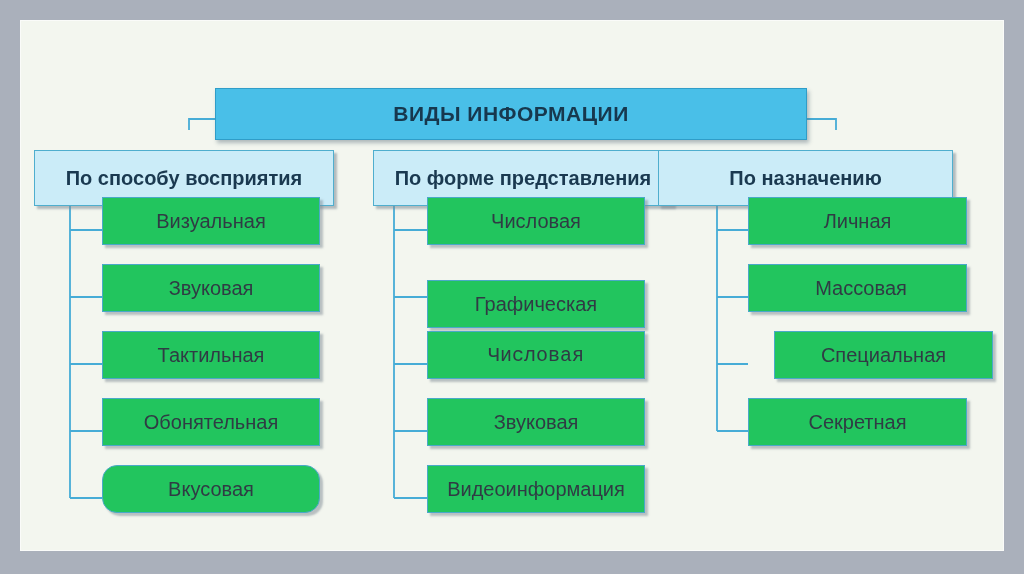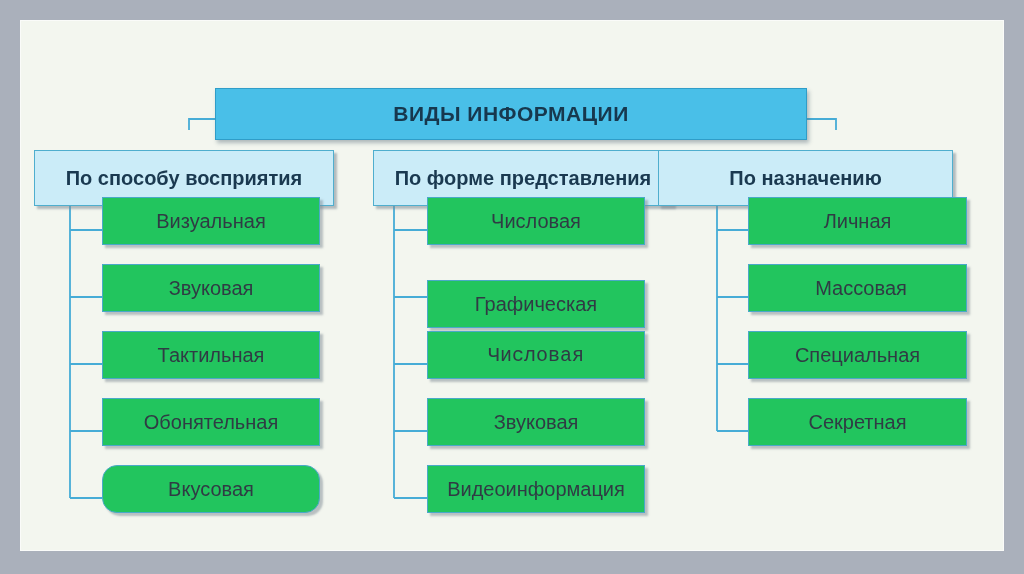--- a/index.html
+++ b/index.html
@@ -85,16 +85,16 @@
   <div class="node leaf" style="left:82px;top:445px;border-radius:15px;">Вкусовая</div>
 
   <div class="node leaf" style="left:407px;top:177px;">Числовая</div>
   <div class="node leaf" style="left:407px;top:260px;">Графическая</div>
   <div class="node leaf" style="left:407px;top:311px;font-family:Liberation Mono, monospace;">Числовая</div>
   <div class="node leaf" style="left:407px;top:378px;">Звуковая</div>
   <div class="node leaf" style="left:728px;top:177px;width:219px;">Личная</div>
 
   <div class="node leaf" style="left:407px;top:445px;">Видеоинформация</div>
   <div class="node leaf" style="left:728px;top:244px;width:219px;padding-left:7px;">Массовая</div>
-  <div class="node leaf" style="left:728px;top:311px;width:219px;">Специальная</div>
+  <div class="node leaf" style="left:754px;top:311px;width:219px;">Специальная</div>
   <div class="node leaf" style="left:728px;top:378px;width:219px;">Секретная</div>
 
 </div>
 
 </body></html>

